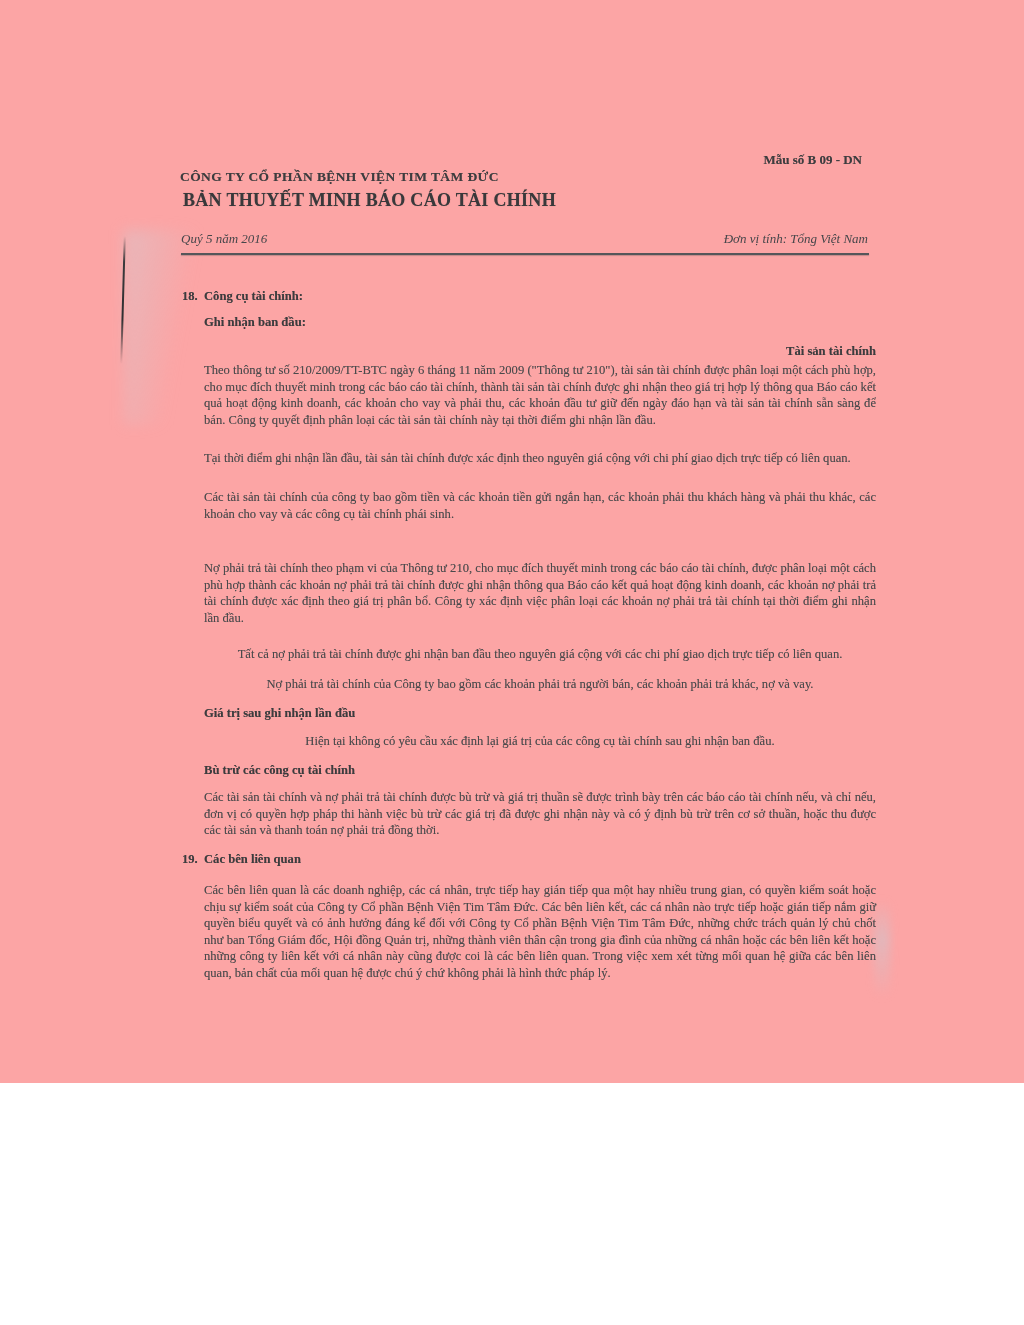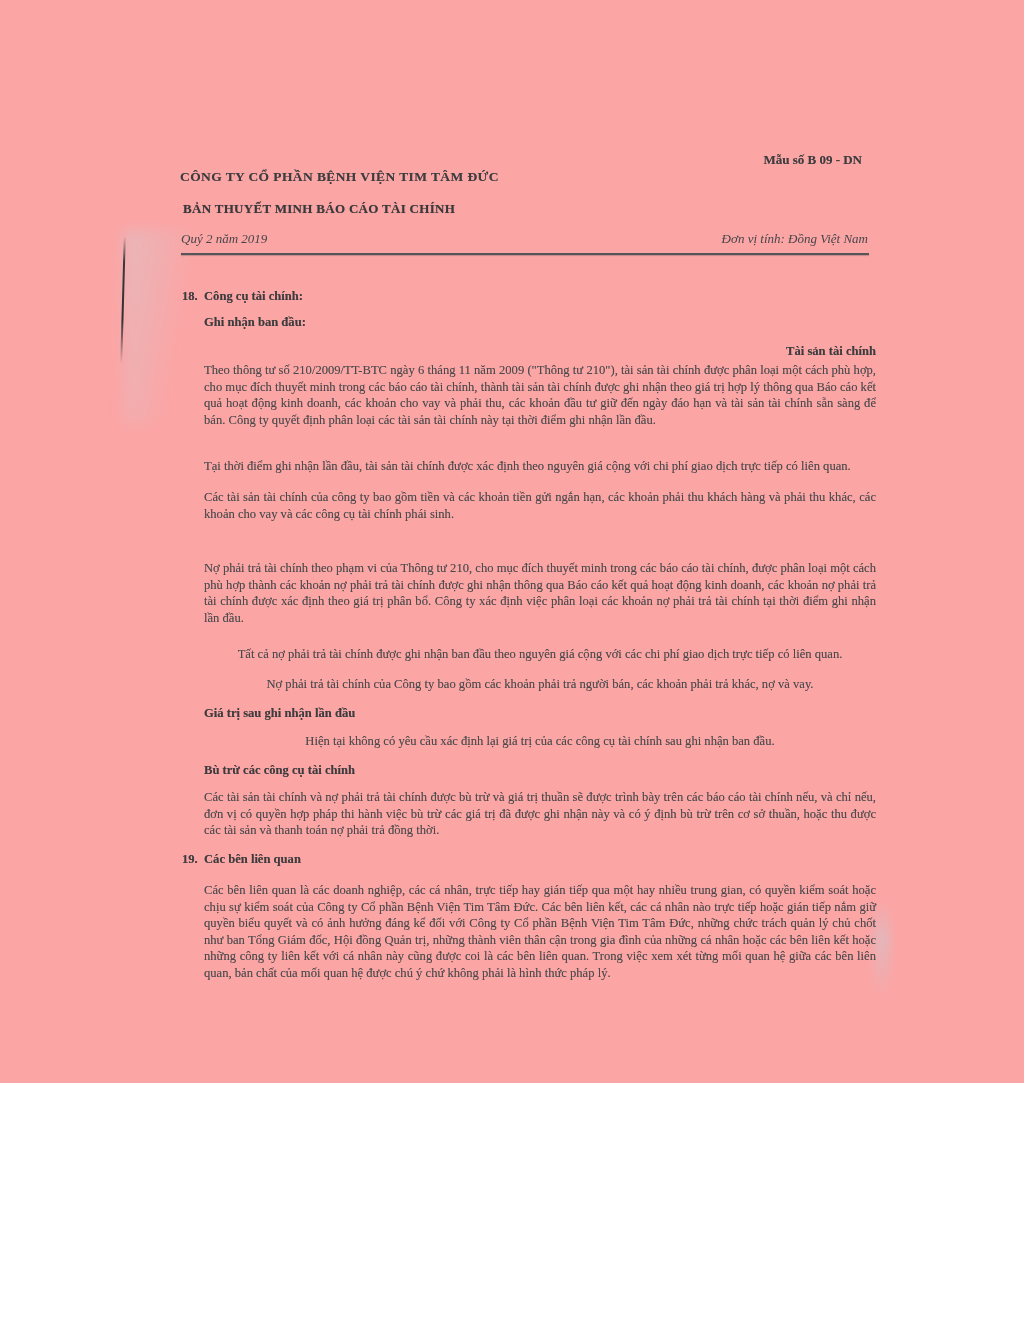--- a/index.html
+++ b/index.html
@@ -14,21 +14,21 @@
   .company {
     left:180px; top:169px; font-size:13.5px; font-weight:bold;
     letter-spacing:0.4px; color:#3d3d3f;
     text-shadow:0 0 0.6px rgba(60,60,62,0.45);
   }
   .form-no {
     right:162px; top:152px; font-size:13px; font-weight:bold;
     color:#3d3d3f; text-shadow:0 0 0.6px rgba(60,60,62,0.45);
   }
   .report-title {
-    left:183px; top:201px; font-size:13px; font-weight:bold;
+    left:183px; top:190px; font-size:18px; font-weight:bold;
     letter-spacing:0.3px; color:#39393b;
     text-shadow:0 0 0.7px rgba(55,55,58,0.5);
   }
   .period {
     left:181px; top:231px; font-size:13px; font-style:italic; color:#46464a;
   }
   .unit-note {
     right:156px; top:231px; font-size:13px; font-style:italic; color:#46464a;
   }
   .header-rule {
@@ -82,33 +82,33 @@
 
 <div class="page">
 
   <div class="abs scan-shadow"></div>
   <div class="abs scan-line"></div>
   <div class="abs right-smudge"></div>
 
   <div class="abs company">CÔNG TY CỔ PHẦN BỆNH VIỆN TIM TÂM ĐỨC</div>
   <div class="abs form-no">Mẫu số B 09 - DN</div>
   <div class="abs report-title">BẢN THUYẾT MINH BÁO CÁO TÀI CHÍNH</div>
-  <div class="abs period">Quý 2 năm 2019</div>
-  <div class="abs unit-note">Đơn vị tính: Đồng Việt Nam</div>
+  <div class="abs period">Quý 5 năm 2016</div>
+  <div class="abs unit-note">Đơn vị tính: Tổng Việt Nam</div>
   <div class="abs header-rule"></div>
 
   <div class="abs doc-text section-head" style="top:288px;">
     <span class="sec-num">18.</span><span>Công cụ tài chính:</span>
   </div>
 
   <div class="abs doc-text subhead" style="top:314px;">Ghi nhận ban đầu:</div>
   <div class="abs doc-text subhead" style="top:343px;text-align:right;">Tài sản tài chính</div>
 
   <p class="abs doc-text para" style="top:362px;">Theo thông tư số 210/2009/TT-BTC ngày 6 tháng 11 năm 2009 ("Thông tư 210"), tài sản tài chính được phân loại một cách phù hợp, cho mục đích thuyết minh trong các báo cáo tài chính, thành tài sản tài chính được ghi nhận theo giá trị hợp lý thông qua Báo cáo kết quả hoạt động kinh doanh, các khoản cho vay và phải thu, các khoản đầu tư giữ đến ngày đáo hạn và tài sản tài chính sẵn sàng để bán. Công ty quyết định phân loại các tài sản tài chính này tại thời điểm ghi nhận lần đầu.</p>
-  <p class="abs doc-text para" style="top:450px;margin-top:8px;">Tại thời điểm ghi nhận lần đầu, tài sản tài chính được xác định theo nguyên giá cộng với chi phí giao dịch trực tiếp có liên quan.</p>
+  <p class="abs doc-text para" style="top:450px;">Tại thời điểm ghi nhận lần đầu, tài sản tài chính được xác định theo nguyên giá cộng với chi phí giao dịch trực tiếp có liên quan.</p>
   <p class="abs doc-text para" style="top:489px;">Các tài sản tài chính của công ty bao gồm tiền và các khoản tiền gửi ngắn hạn, các khoản phải thu khách hàng và phải thu khác, các khoản cho vay và các công cụ tài chính phái sinh.</p>
 
   <p class="abs doc-text para" style="top:560px;">Nợ phải trả tài chính theo phạm vi của Thông tư 210, cho mục đích thuyết minh trong các báo cáo tài chính, được phân loại một cách phù hợp thành các khoản nợ phải trả tài chính được ghi nhận thông qua Báo cáo kết quả hoạt động kinh doanh, các khoản nợ phải trả tài chính được xác định theo giá trị phân bổ. Công ty xác định việc phân loại các khoản nợ phải trả tài chính tại thời điểm ghi nhận lần đầu.</p>
   <p class="abs doc-text para oneline" style="top:646px;">Tất cả nợ phải trả tài chính được ghi nhận ban đầu theo nguyên giá cộng với các chi phí giao dịch trực tiếp có liên quan.</p>
   <p class="abs doc-text para oneline" style="top:676px;">Nợ phải trả tài chính của Công ty bao gồm các khoản phải trả người bán, các khoản phải trả khác, nợ và vay.</p>
 
   <div class="abs doc-text subhead" style="top:705px;">Giá trị sau ghi nhận lần đầu</div>
   <p class="abs doc-text para oneline" style="top:733px;">Hiện tại không có yêu cầu xác định lại giá trị của các công cụ tài chính sau ghi nhận ban đầu.</p>
 
   <div class="abs doc-text subhead" style="top:762px;">Bù trừ các công cụ tài chính</div>

